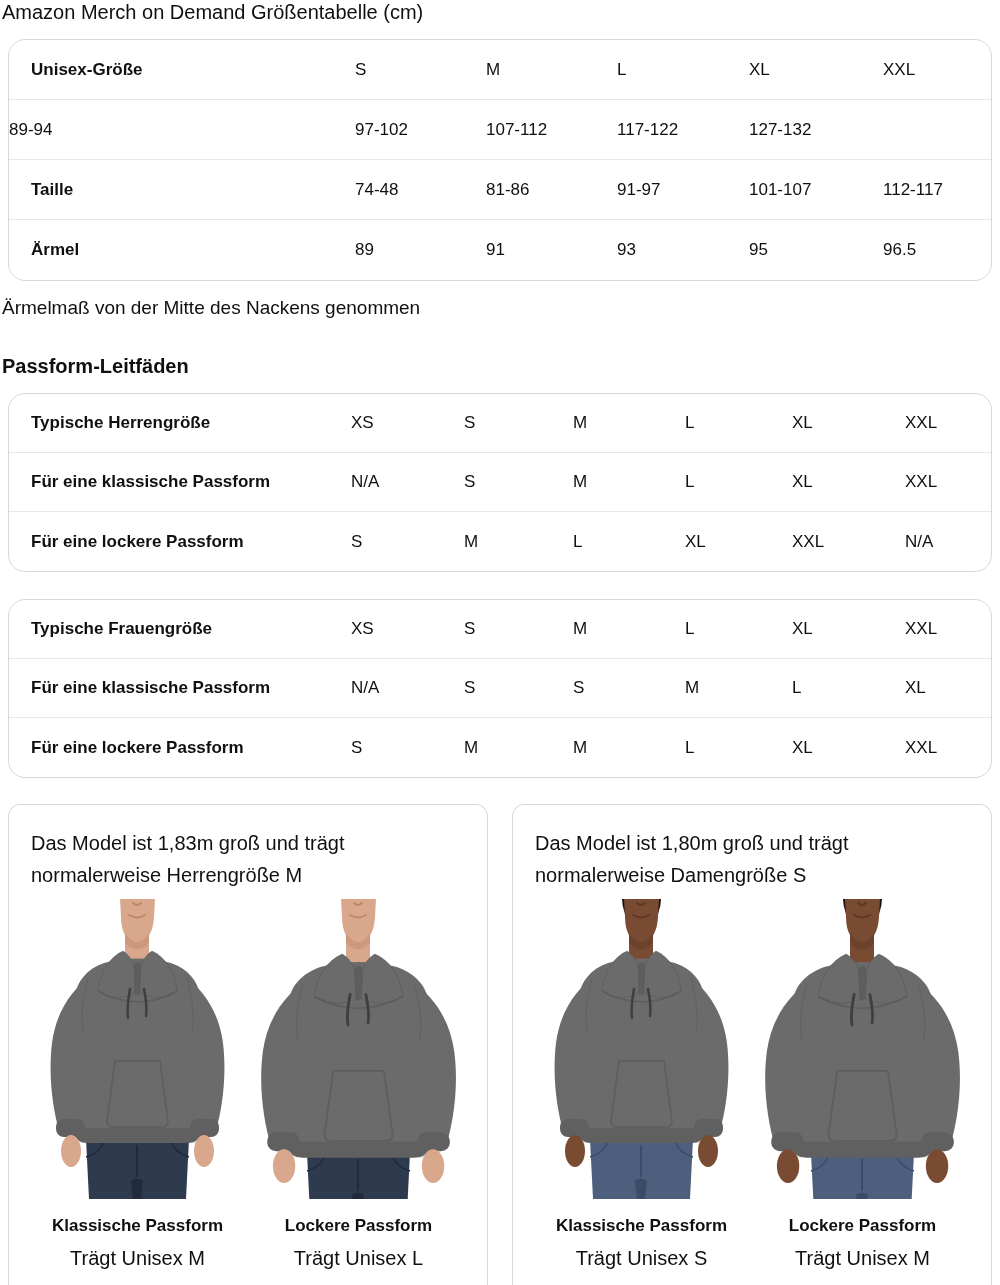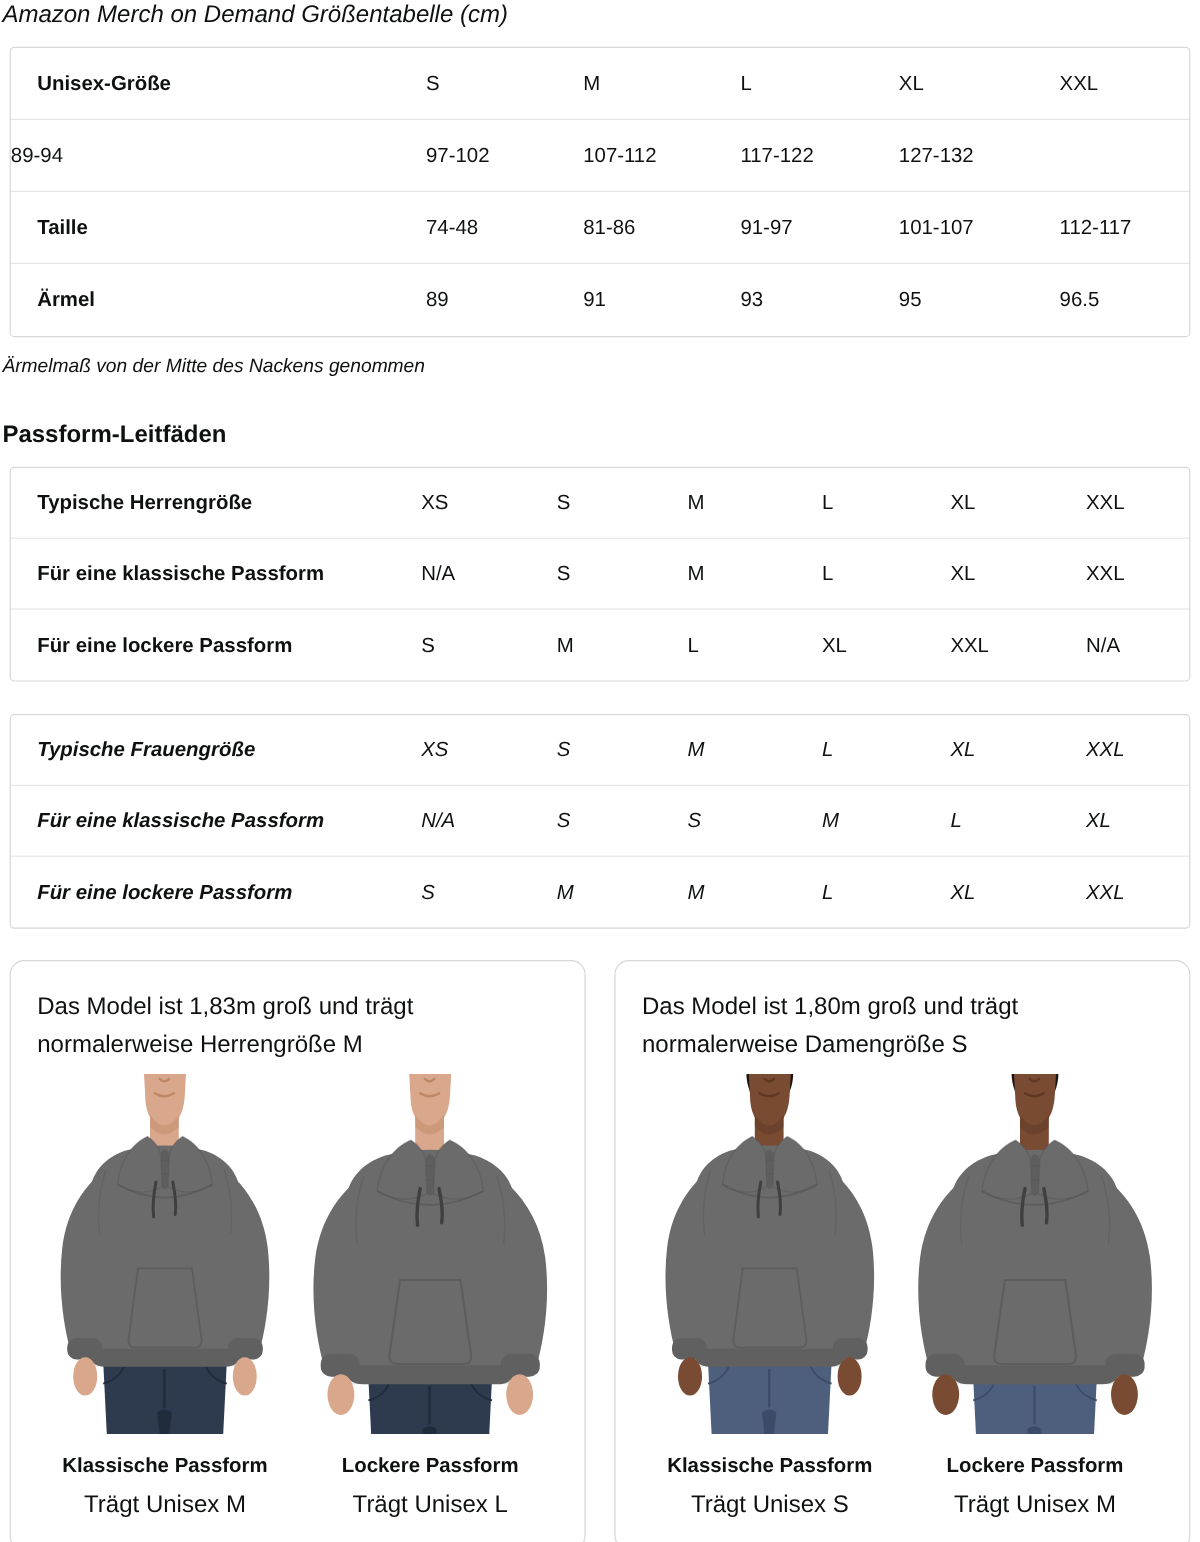--- a/index.html
+++ b/index.html
@@ -6,34 +6,34 @@
     --text:#0F1111; --border:#D5D9D9; --divider:#E7E7E7;
     --hoodie:#6B6B6B; --hoodie-dark:#525252;
   }
   *{box-sizing:border-box; margin:0; padding:0;}
   html,body{background:#fff;}
   body{
     width:1000px; height:1285px; overflow:hidden;
     font-family:"Liberation Sans", sans-serif;
     color:var(--text);
   }
-  .page-title{font-size:20px; font-weight:400; margin:1px 0 0 2px;font-style:italic;}
+  .page-title{font-size:20px; font-weight:400; margin:1px 0 0 2px;}
   .tbl{
-    border:1px solid var(--border); border-radius:4px;
+    border:1px solid var(--border); border-radius:17px;
     margin:15px 8px 0 8px; background:#fff; overflow:hidden;
   }
   .trow{display:grid; align-items:center; border-bottom:1px solid var(--divider); font-size:17px;}
   .trow:last-child{border-bottom:none;}
   .t1 .trow{grid-template-columns:346px 131px 131px 132px 134px 1fr; height:60px;}
   .t2 .trow{grid-template-columns:342px 113px 109px 112px 107px 113px 1fr; height:59px;}
   .cell{white-space:nowrap;}
   .cell.lbl{padding-left:22px; font-weight:700;}
-  .note{font-size:16px; margin:16px 0 0 2px;font-style:italic;}
+  .note{font-size:19px; margin:16px 0 0 2px;}
   .section-heading{font-size:20px; font-weight:700; margin:36px 0 0 2px;}
-  .tbl.mt27{margin-top:27px;font-style:italic;}
+  .tbl.mt27{margin-top:27px;}
   .cards{display:flex; gap:24px; margin:26px 8px 0 8px;}
   .card{
     flex:1; height:492px; border:1px solid var(--border); border-radius:12px;
     background:#fff; padding:22px 0 0 0; overflow:hidden;
   }
   .card-desc{font-size:20px; line-height:32px; margin:0 24px 0 22px; max-width:412px;}
   .photos{display:flex; justify-content:center; gap:6px; margin-top:8px; height:300px;}
   .figure{width:215px; height:300px;}
   .figure svg{width:100%; height:100%; display:block;}
   .captions{display:flex; justify-content:center; gap:6px; margin-top:14px;}

